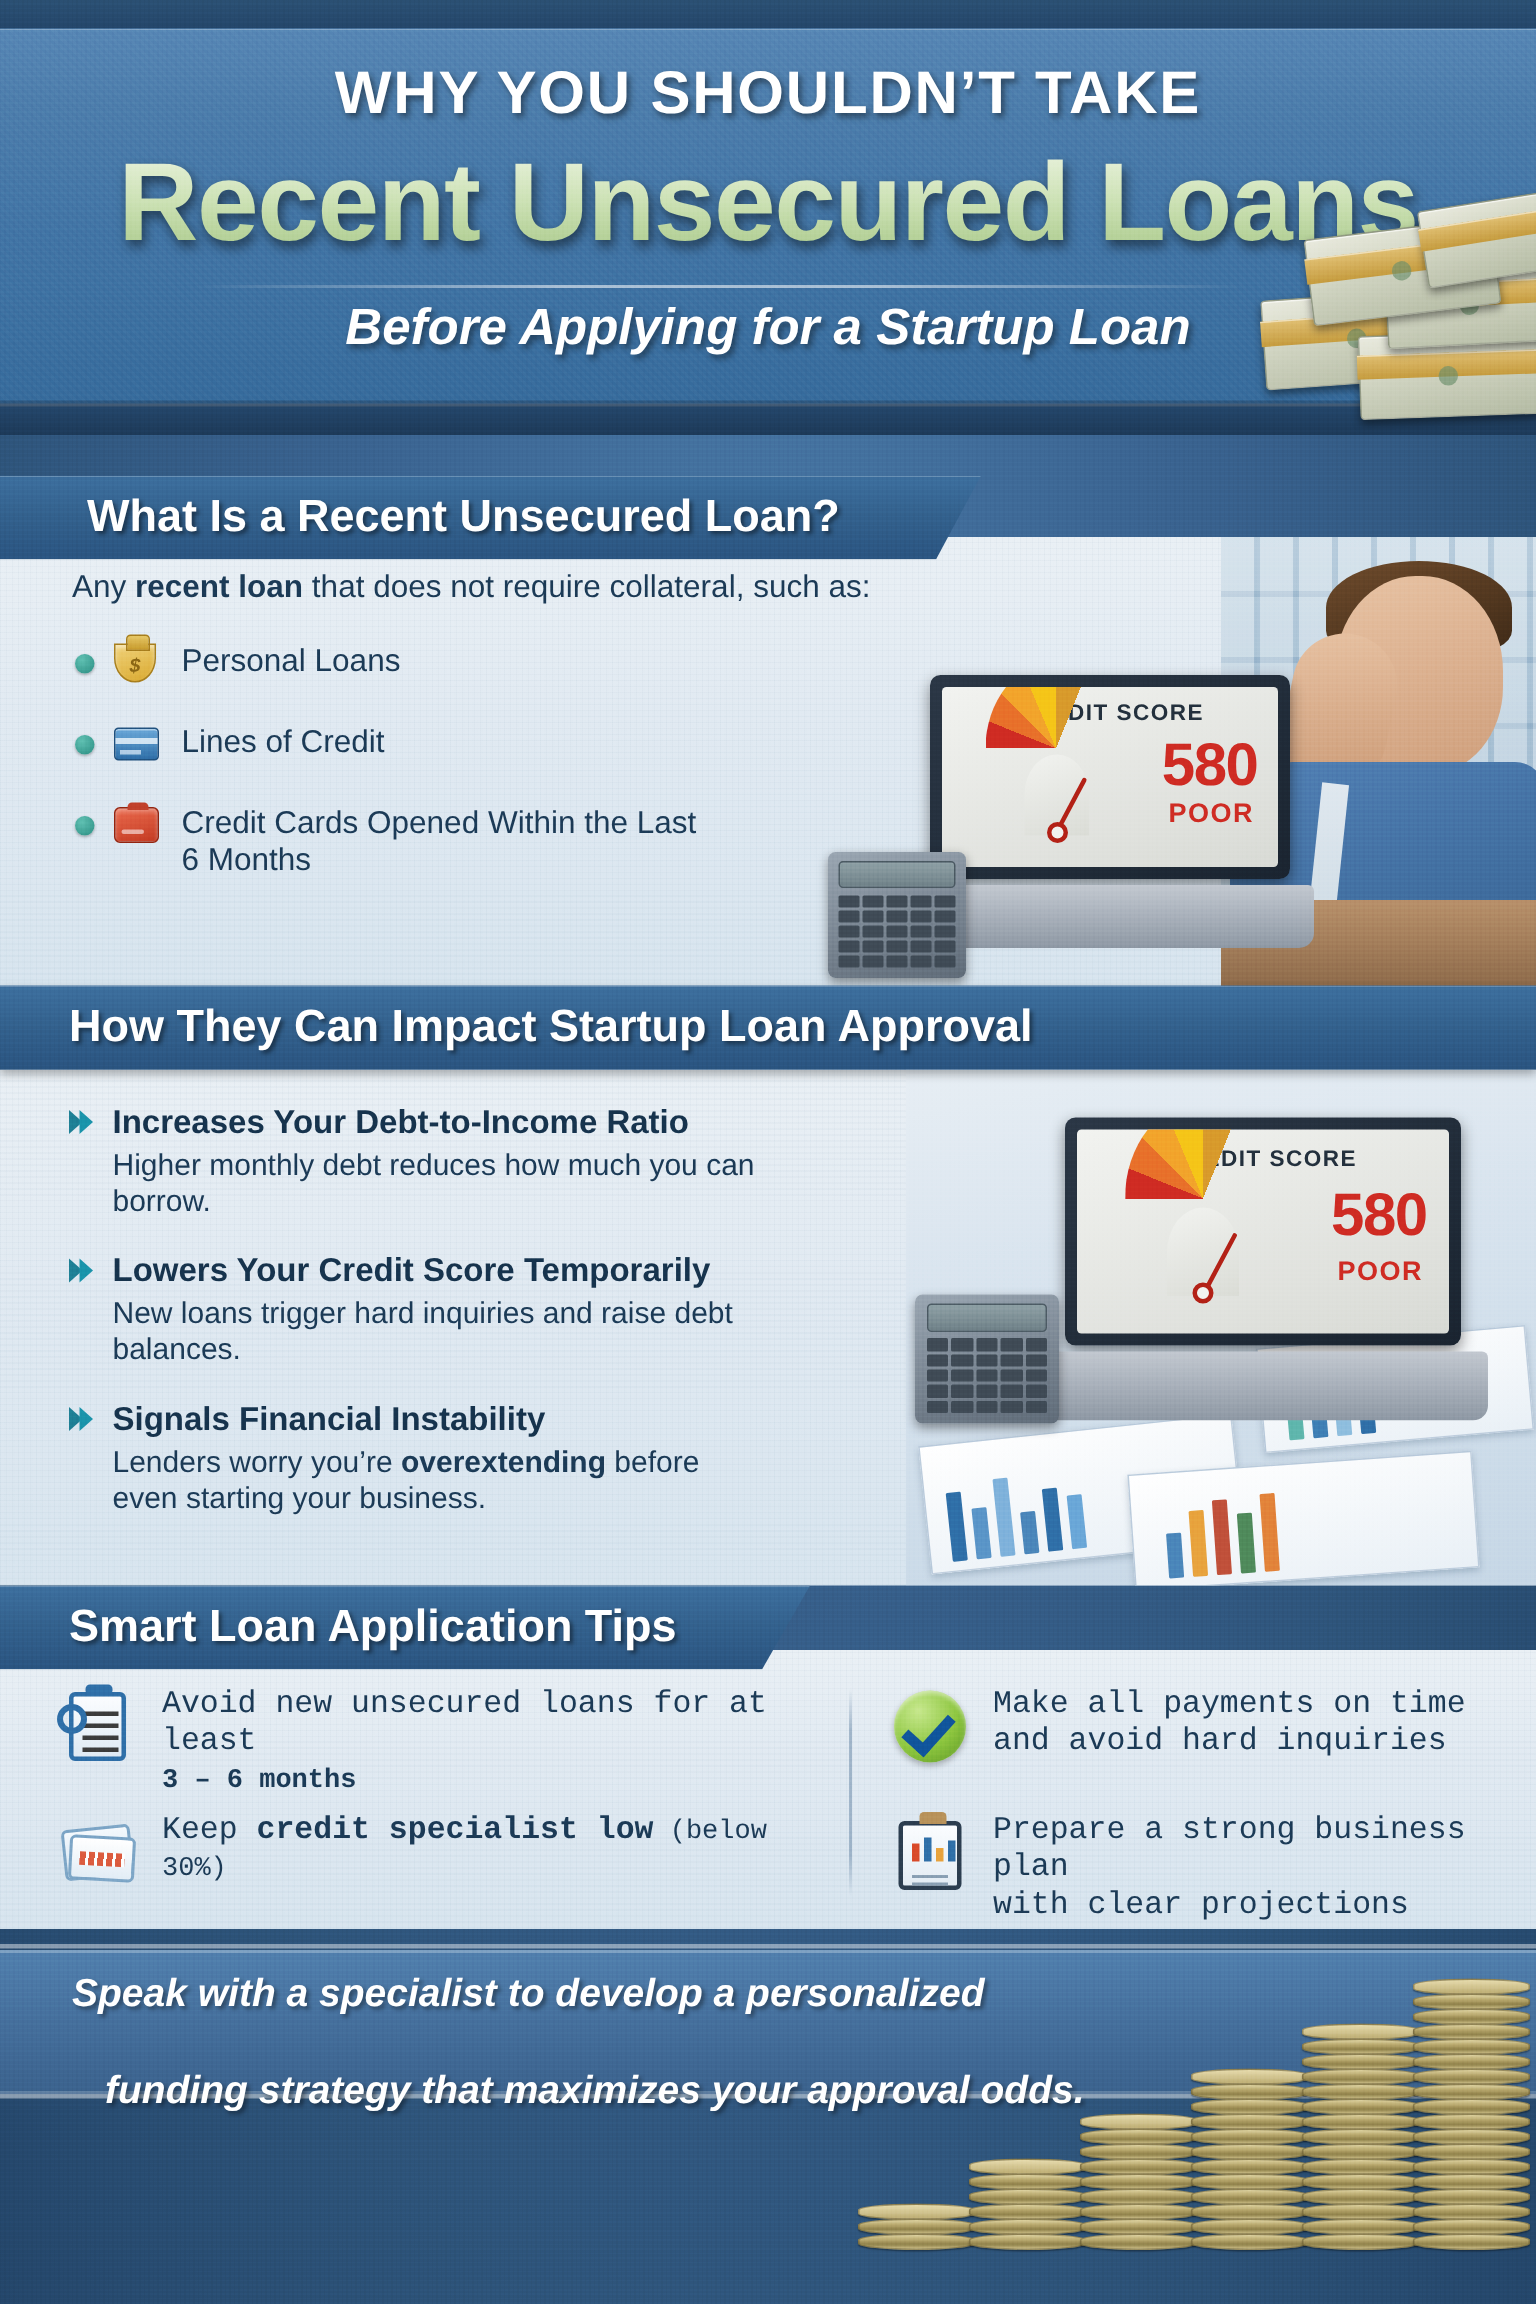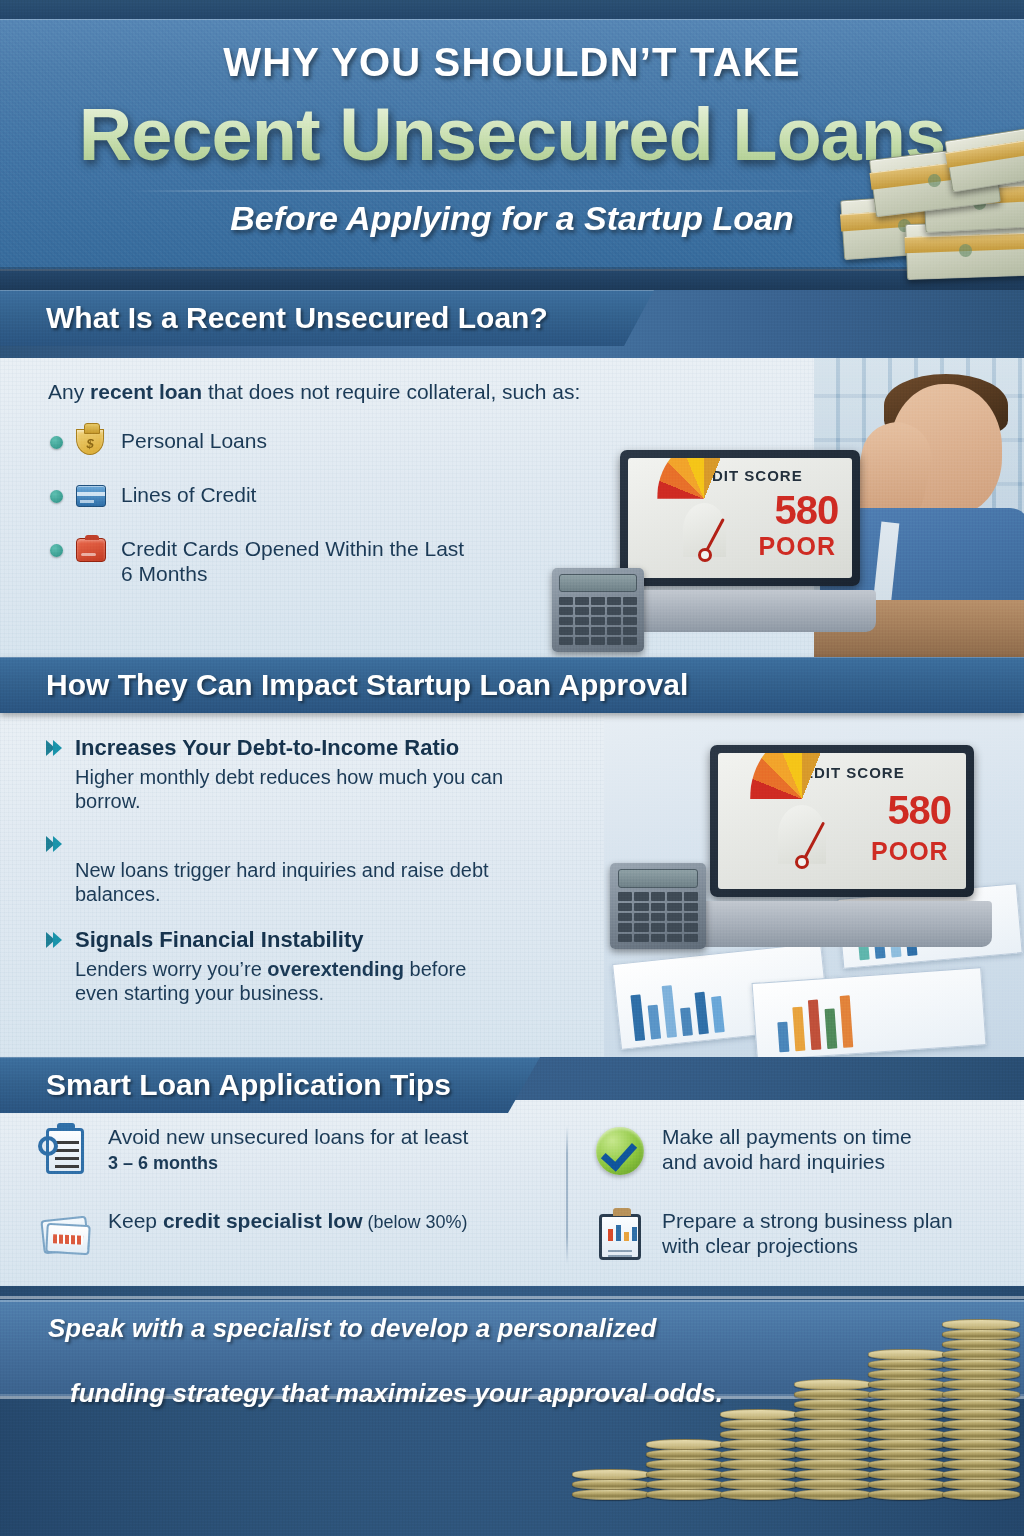--- a/index.html
+++ b/index.html
@@ -94,21 +94,21 @@
   .band {
     position:absolute; left:0; height:56px;
     background:linear-gradient(180deg,#3d6f9e 0%, #33618d 48%, #2a5480 100%);
     box-shadow:0 3px 6px rgba(0,0,0,.3), inset 0 1px 0 rgba(255,255,255,.22);
     display:flex; align-items:center;
   }
   .band .ttl{
     color:#fff; font-size:30px; font-weight:bold; margin-left:46px;
     text-shadow:2px 2px 3px rgba(0,0,0,.45); white-space:nowrap;
   }
-  .band-sec1 { top:290px; width:654px; clip-path:polygon(0 0, 100% 0, calc(100% - 30px) 100%, 0 100%); }
+  .band-sec1 { top:317px; width:654px; clip-path:polygon(0 0, 100% 0, calc(100% - 30px) 100%, 0 100%);padding-left:12px; }
   .band-sec2 { top:657px; width:1024px; }
   .band-sec3 { top:1057px; width:540px; clip-path:polygon(0 0, 100% 0, calc(100% - 32px) 100%, 0 100%); }
 
   
   .panel {
     position:absolute; left:0; width:1024px; overflow:hidden;
   }
   .panel-light{
     background:linear-gradient(180deg,#eaf0f5 0%, #e1eaf2 40%, #d8e5ef 100%);
   }
@@ -172,21 +172,21 @@
   .chev{ width:0; height:0; flex:0 0 auto; position:relative; width:17px; height:20px; }
   .chev::before{ content:""; position:absolute; left:0; top:2px; width:0;height:0;
        border-top:8px solid transparent; border-bottom:8px solid transparent; border-left:9px solid #1e7f95; }
   .chev::after{ content:""; position:absolute; left:7px; top:2px; width:0;height:0;
        border-top:8px solid transparent; border-bottom:8px solid transparent; border-left:9px solid #1a94ab; }
   .s2-title{ font-size:22px; font-weight:bold; color:#16334d; }
   .s2-body{ font-size:20px; color:#1b3a56; line-height:1.22; margin:4px 0 0 29px; max-width:470px; }
   .s2-body b{ font-weight:bold; }
 
   
-  .tips{ position:absolute; left:0; top:0; width:864px; height:186px; }
+  .tips{ position:absolute; left:0; top:0; width:864px; height:186px;font-family:Liberation Mono, monospace; }
   .tip{ position:absolute; display:flex; align-items:flex-start; gap:14px; }
   .tip .tx{ font-size:21px; color:#1b3a56; line-height:1.2; }
   .tip .tx b{ font-weight:bold; }
   .tip .tx .sm{ font-size:18px; }
   .tip .big{ font-size:18px; font-weight:bold; }
   .t1{ left:38px; top:24px; width:520px; }
   .t2{ left:38px; top:108px; width:520px; }
   .t3{ left:592px; top:24px; width:420px; }
   .t4{ left:592px; top:108px; width:430px; }
   .divider{ position:absolute; left:566px; top:26px; width:2px; height:138px;
@@ -299,21 +299,21 @@
       clip-path: polygon(0 0, 100% 0, 100% 50%, 0 50%); }
   .g-hole{ position:absolute; left:27%; bottom:0; width:46%; height:92%; border-radius:50% 50% 0 0;
       background:linear-gradient(160deg,#f2f3f0,#dadcd6); }
   .needle{ position:absolute; left:49%; bottom:2px; width:3px; height:70%;
       background:#b32116; transform-origin:bottom center; transform:rotate(28deg);
       border-radius:2px; }
   .needle-hub{ position:absolute; left:43%; bottom:-5px; width:14px; height:14px; border-radius:50%;
       border:3px solid #b32116; background:#f2f3f0; }
   .cs-score{ position:absolute; right:6%; top:28%; font-size:40px; font-weight:bold;
       color:#cf2b23; line-height:.95; letter-spacing:-1px; }
-  .cs-rating{ position:absolute; right:7%; top:62%; font-size:25px; font-weight:bold; color:#cf2b23; letter-spacing:1px;}
+  .cs-rating{ position:absolute; right:7%; top:62%; font-size:18px; font-weight:bold; color:#cf2b23; letter-spacing:1px;}
 
   .calc{ position:absolute; border-radius:5px;
       background:linear-gradient(165deg,#9aa6b2,#5f6b78); box-shadow:0 3px 7px rgba(0,0,0,.4); }
   .calc-disp{ position:absolute; left:8%; top:7%; width:84%; height:22%; border-radius:3px;
       background:linear-gradient(180deg,#8ea0a5,#6f8188); border:1px solid #4b5a63; }
   .calc-keys{ position:absolute; left:8%; top:34%; width:84%; height:58%;
       display:grid; grid-template-columns:repeat(5,1fr); grid-template-rows:repeat(5,1fr); gap:2px; }
   .calc-keys i{ display:block; background:#3f4a55; border-radius:1px; }
 </style>
 </head>
@@ -529,20 +529,21 @@
       <div class="s2-item">
         <div class="s2-head">
           <span class="chev"></span>
           <span class="s2-title">Increases Your Debt-to-Income Ratio</span>
         </div>
         <div class="s2-body">Higher monthly debt reduces how much you can borrow.</div>
       </div>
       <div class="s2-item">
         <div class="s2-head">
           <span class="chev"></span>
+          <span class="s2-title">Lowers Your Credit Score Temporarily</span>
         </div>
         <div class="s2-body" style="max-width:430px">New loans trigger hard inquiries and raise debt balances.</div>
       </div>
       <div class="s2-item">
         <div class="s2-head">
           <span class="chev"></span>
           <span class="s2-title">Signals Financial Instability</span>
         </div>
         <div class="s2-body" style="max-width:420px"><span>Lenders worry you’re </span><b>overextending</b><span> before even starting your business.</span></div>
       </div>

